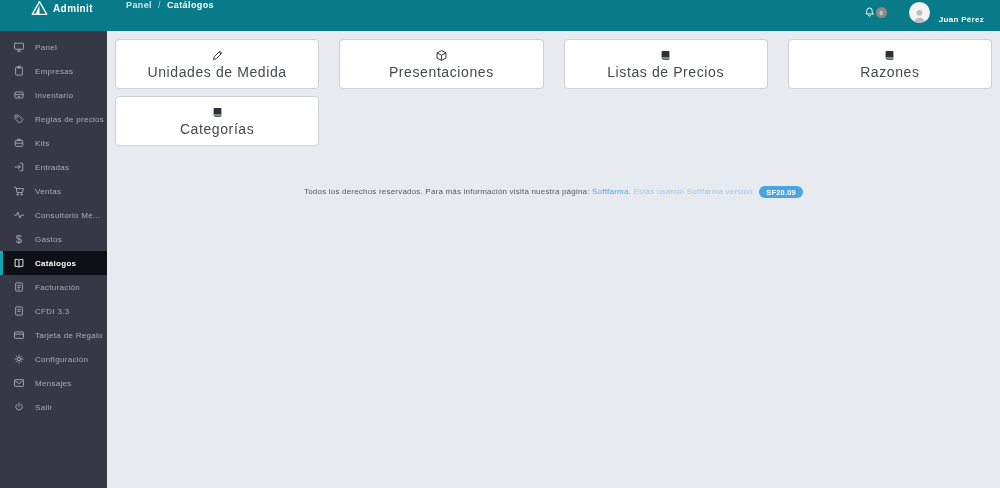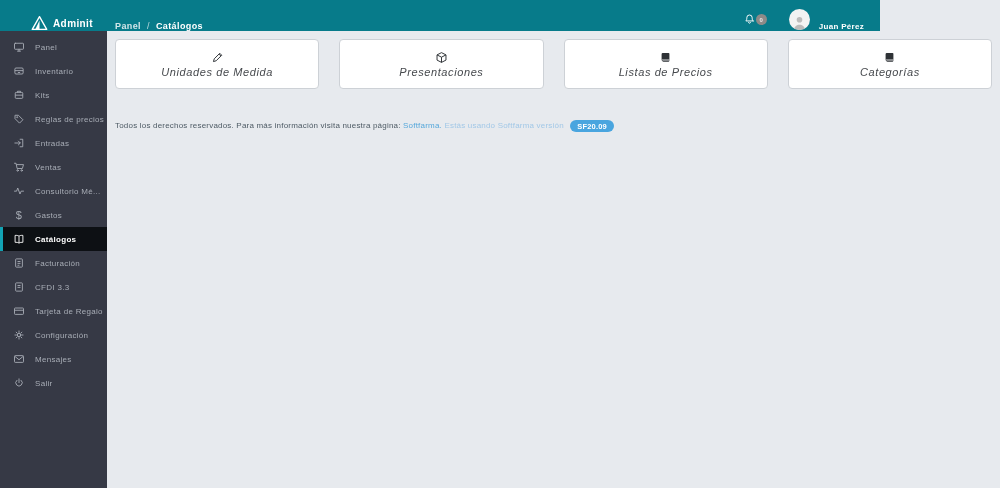--- a/index.html
+++ b/index.html
@@ -5,24 +5,25 @@
   * { box-sizing: border-box; margin: 0; padding: 0; }
   html, body { width: 1000px; height: 488px; overflow: hidden; }
   body {
     font-family: "Liberation Sans", sans-serif;
     position: relative;
     background: #e7eaee;
   }
 
   
   .header {
-    position: absolute; top: 0; left: 0; width: 880px; height: 31px;
+    position: absolute; top: 0; left: 0; width: 1000px; height: 31px;
     background: #077b8a;
-    display: flex; align-items: flex-end;
+    display: flex; align-items: flex-start;
     z-index: 3;
+    gap: 11px;
   }
   .brand {
     flex: 0 0 107px;
     display: flex; align-items: center;
     padding-left: 31px;
   }
   .brand-logo { width: 17px; height: 16px; margin-right: 5px; }
   .brand-name {
     color: #ffffff; font-size: 10px; font-weight: 600; letter-spacing: .4px;
   }
@@ -108,31 +109,31 @@
     background: #ffffff;
     border: 1px solid #cdd1d6;
     border-radius: 4px;
     display: flex; flex-direction: column;
     align-items: center; justify-content: center;
     cursor: pointer;
     color: #46494d;
   }
   .card .c-icon { height: 14px; display: flex; align-items: center; justify-content: center; margin-bottom: 2px; }
   .card .c-icon svg { width: 13px; height: 13px; }
-  .card .c-label { font-size: 11px; letter-spacing: .6px; font-style: italic; }
+  .card .c-label { font-size: 14px; letter-spacing: .6px; }
   .card.highlighted {
     background: #e7e8ea;
     border-color: #c3c7cc;
     color: #7e90a5;
   }
 
   
   .footer {
-    margin-top: 31px;
-    text-align: left;
+    margin-top: 40px;
+    text-align: center;
     font-size: 8px; letter-spacing: .2px;
     color: #4d5a64;
   }
   .footer a.sf-link { color: #57a8db; text-decoration: none; cursor: pointer; }
   .footer .sf-suffix { color: #a2c8e7; }
   .version-badge {
     display: inline-block;
     background: #49a5df; color: #ffffff;
     font-size: 7.5px; font-weight: 700;
     padding: 1.5px 7px; border-radius: 8px;
@@ -180,49 +181,58 @@
     <span class="s-icon">
         <svg viewBox="0 0 16 16" fill="none" stroke="currentColor" stroke-width="1.2" stroke-linecap="round">
           <rect x="2" y="3" width="12" height="8" rx="1"></rect>
           <path d="M6 13.5h4M8 11v2.5"></path>
         </svg>
       </span>
     <span>Panel</span>
   </div>
 
 
+  <div class="side-item">
+    <span class="s-icon">
+        <svg viewBox="0 0 16 16" fill="none" stroke="currentColor" stroke-width="1.2" stroke-linejoin="round">
+          <rect x="3.5" y="3" width="9" height="10.5" rx="1"></rect>
+          <rect x="6" y="1.8" width="4" height="2.4" rx=".6"></rect>
+        </svg>
+      </span>
+    <span>Empresas</span>
+  </div>
 
   <div class="side-item">
     <span class="s-icon">
         <svg viewBox="0 0 16 16" fill="none" stroke="currentColor" stroke-width="1.2" stroke-linejoin="round">
           <rect x="2.5" y="4" width="11" height="8" rx="1.5"></rect>
           <path d="M2.5 7.5h11M6.5 10h3"></path>
         </svg>
       </span>
     <span>Inventario</span>
   </div>
 
   <div class="side-item">
     <span class="s-icon">
         <svg viewBox="0 0 16 16" fill="none" stroke="currentColor" stroke-width="1.2" stroke-linejoin="round">
+          <path d="M3 3h4.2l6 6L8.7 13.5l-6-6V3z"></path>
+          <circle cx="5.6" cy="5.6" r=".7"></circle>
+        </svg>
+      </span>
+    <span>Reglas de precios</span>
+  </div>
+
+  <div class="side-item">
+    <span class="s-icon">
+        <svg viewBox="0 0 16 16" fill="none" stroke="currentColor" stroke-width="1.2" stroke-linejoin="round">
           <rect x="3" y="4.5" width="10" height="8" rx="1.2"></rect>
           <path d="M6 4.5V3h4v1.5M3 8.2h10"></path>
         </svg>
       </span>
     <span>Kits</span>
-  </div>
-
-  <div class="side-item">
-    <span class="s-icon">
-        <svg viewBox="0 0 16 16" fill="none" stroke="currentColor" stroke-width="1.2" stroke-linejoin="round">
-          <path d="M3 3h4.2l6 6L8.7 13.5l-6-6V3z"></path>
-          <circle cx="5.6" cy="5.6" r=".7"></circle>
-        </svg>
-      </span>
-    <span>Reglas de precios</span>
   </div>
 
 
   <div class="side-item">
     <span class="s-icon">
         <svg viewBox="0 0 16 16" fill="none" stroke="currentColor" stroke-width="1.2" stroke-linecap="round" stroke-linejoin="round">
           <path d="M9.5 3h3.5v10H9.5"></path>
           <path d="M2.5 8h7M7.2 5.5 9.7 8l-2.5 2.5"></path>
         </svg>
       </span>
@@ -357,20 +367,29 @@
     <div class="card">
       <span class="c-icon">
           <svg viewBox="0 0 16 16" fill="#2e3236">
             <path d="M4.6 2.5h7.2a1 1 0 0 1 1 1v8.6a1 1 0 0 1-1 1H5.4A2.2 2.2 0 0 1 3.2 10.9V3.9a1.4 1.4 0 0 1 1.4-1.4z"></path>
             <path d="M3.2 10.6h9.6v1.2H4.4z" fill="#ffffff" opacity=".85"></path>
           </svg>
         </span>
       <span class="c-label">Listas de Precios</span>
     </div>
 
+    <div class="card">
+      <span class="c-icon">
+          <svg viewBox="0 0 16 16" fill="#2e3236">
+            <path d="M4.6 2.5h7.2a1 1 0 0 1 1 1v8.6a1 1 0 0 1-1 1H5.4A2.2 2.2 0 0 1 3.2 10.9V3.9a1.4 1.4 0 0 1 1.4-1.4z"></path>
+            <path d="M3.2 10.6h9.6v1.2H4.4z" fill="#ffffff" opacity=".85"></path>
+          </svg>
+        </span>
+      <span class="c-label">Razones</span>
+    </div>
 
     <div class="card">
       <span class="c-icon">
           <svg viewBox="0 0 16 16" fill="#2e3236">
             <path d="M4.6 2.5h7.2a1 1 0 0 1 1 1v8.6a1 1 0 0 1-1 1H5.4A2.2 2.2 0 0 1 3.2 10.9V3.9a1.4 1.4 0 0 1 1.4-1.4z"></path>
             <path d="M3.2 10.6h9.6v1.2H4.4z" fill="#ffffff" opacity=".85"></path>
           </svg>
         </span>
       <span class="c-label">Categorías</span>
     </div>

